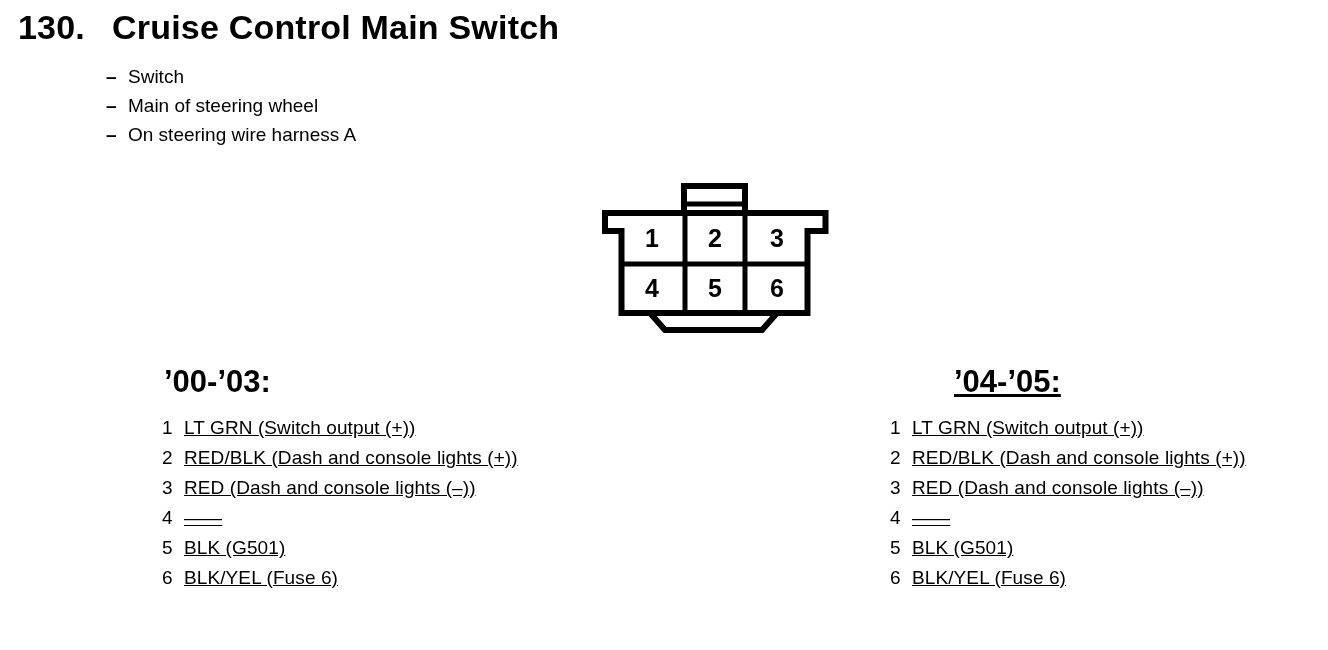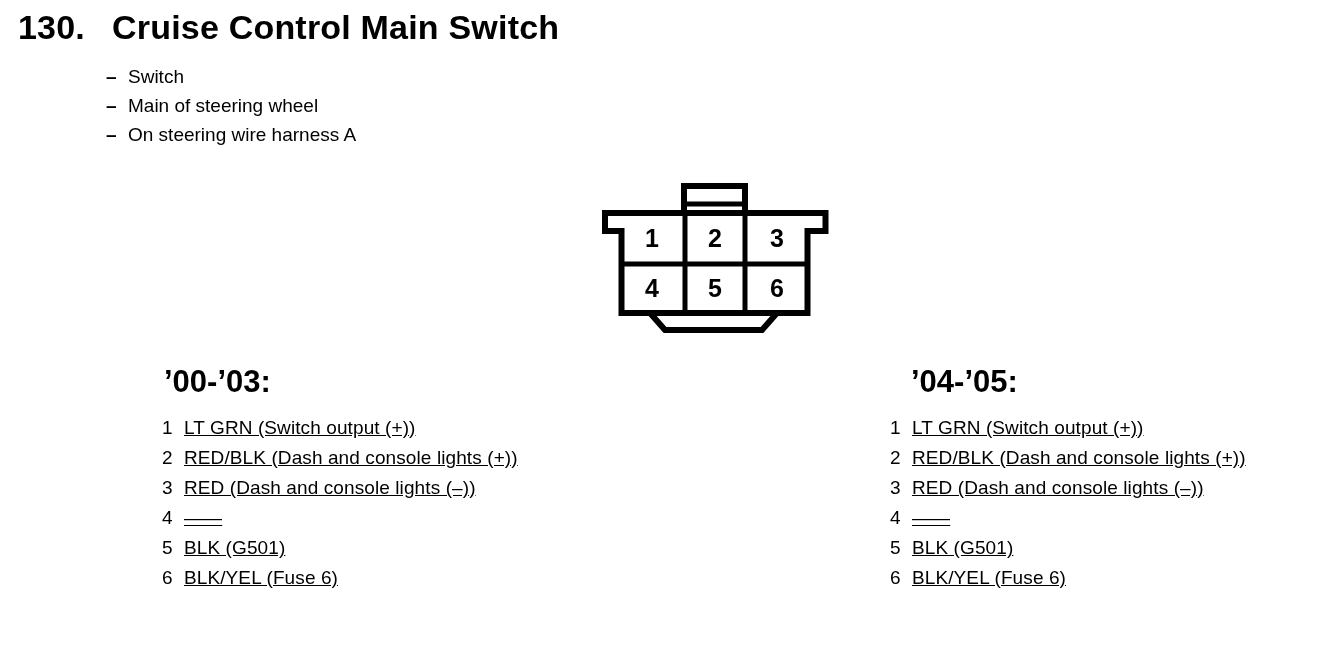--- a/index.html
+++ b/index.html
@@ -58,21 +58,21 @@
 
   
   .pin-col-heading {
     position: absolute;
     top: 364px;
     font-size: 31px;
     font-weight: bold;
     white-space: nowrap;
   }
   .heading-left  { left: 164px; }
-  .heading-right { left: 911px; }
+  .heading-right { left: 954px; text-decoration: underline; }
 
   .pin-rows {
     position: absolute;
     top: 413px;
     font-size: 19px;
     line-height: 30px;
   }
   .rows-left  { left: 162px; }
   .rows-right { left: 890px; }
 

